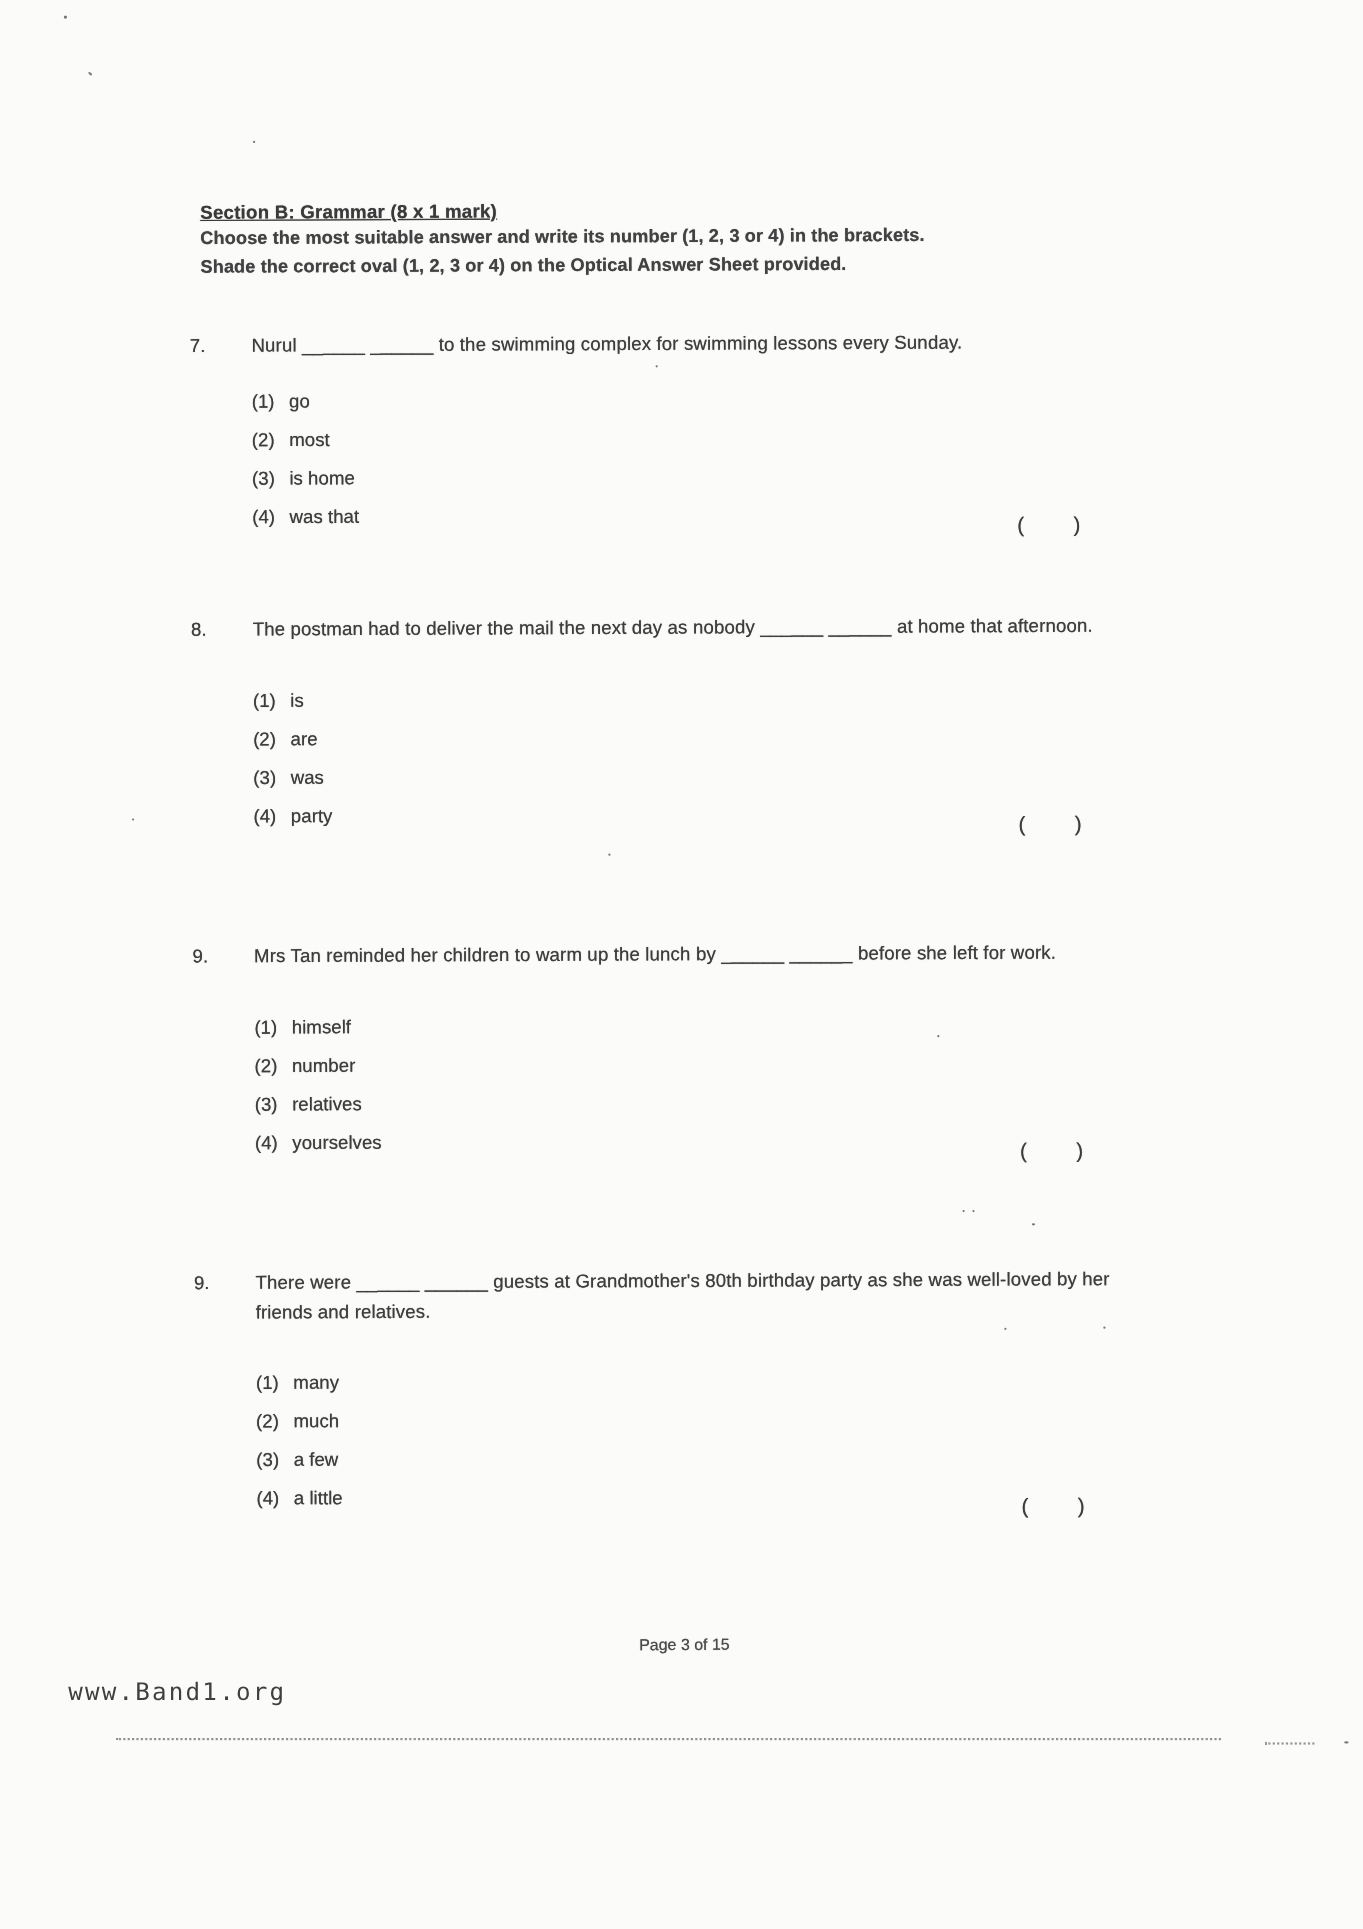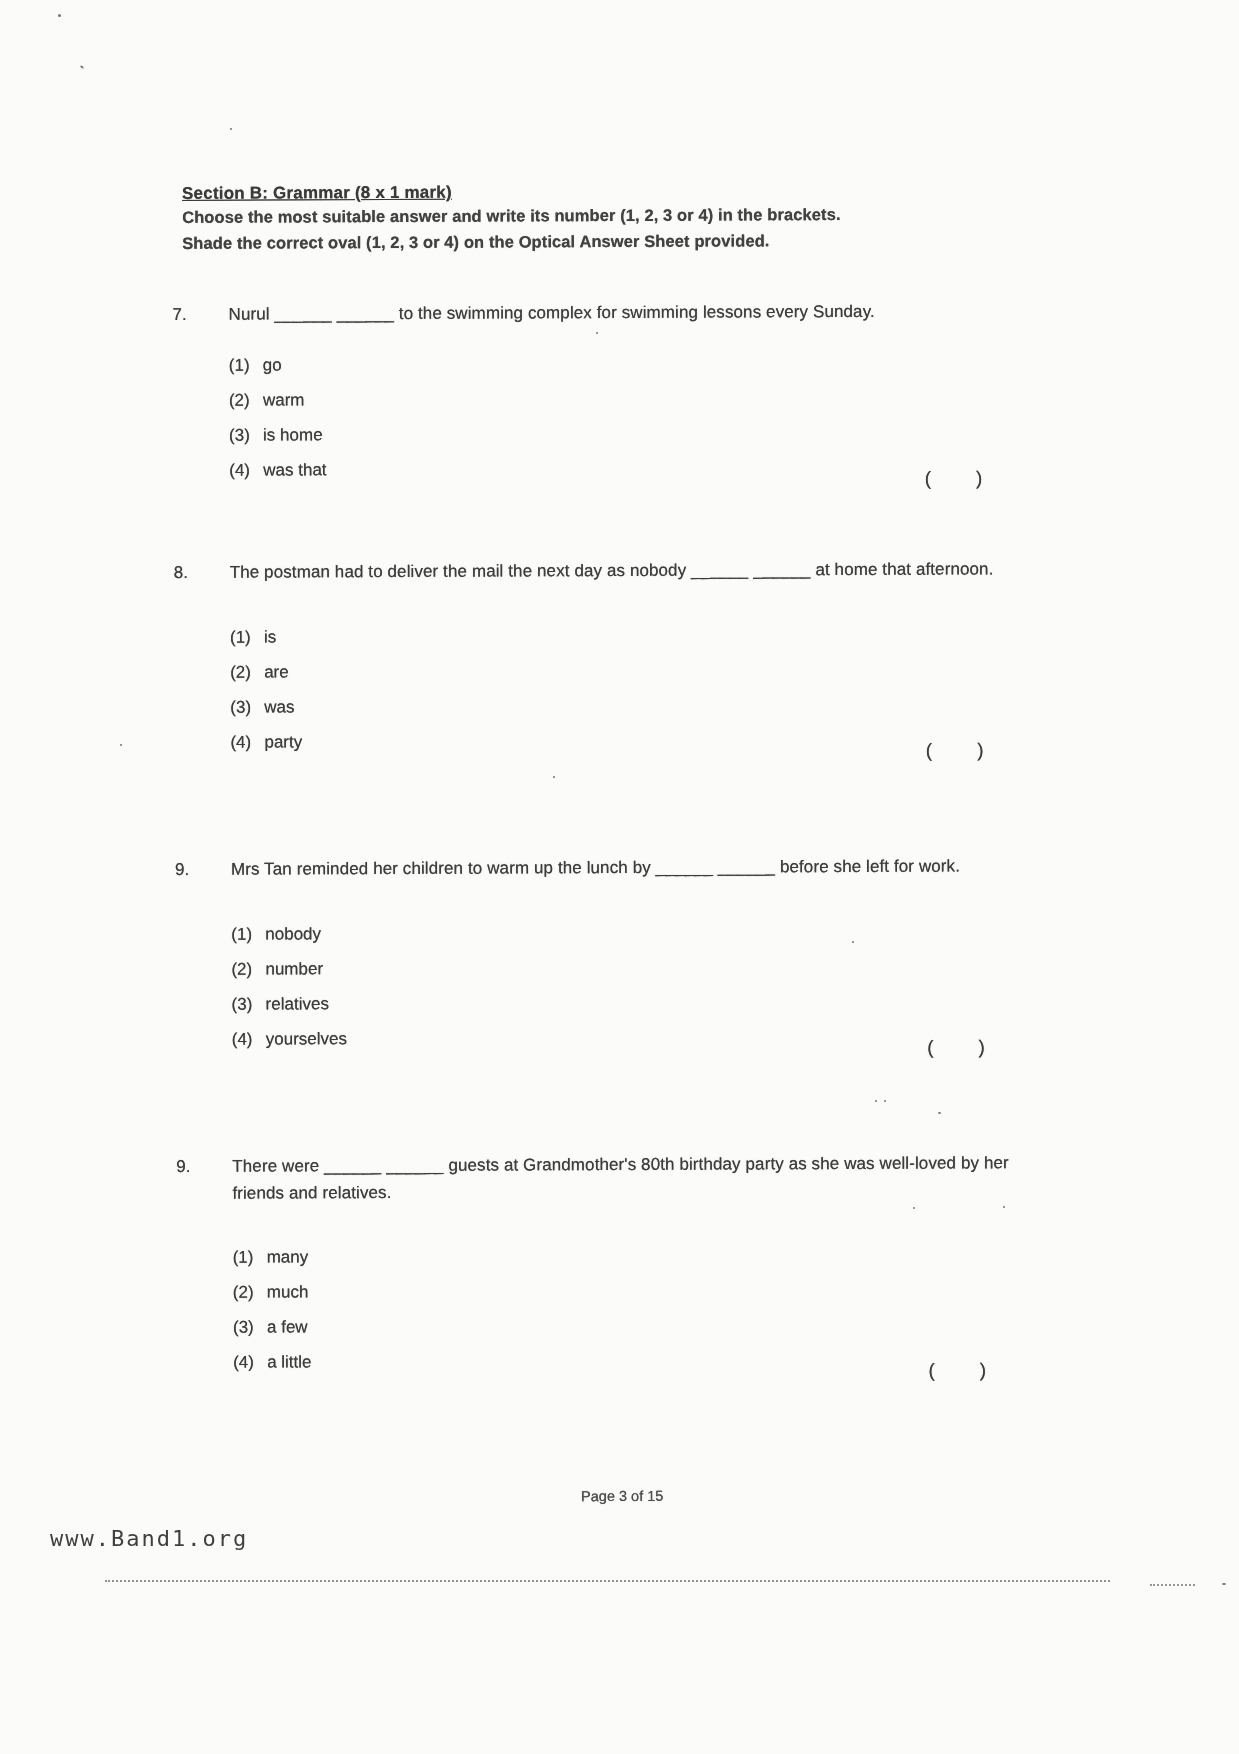--- a/index.html
+++ b/index.html
@@ -41,21 +41,21 @@
   .bracket {
     position:absolute; right:200px; bottom:2px;
     font-size:19px; color:#3d3d3d; letter-spacing:1px; white-space:pre;
   }
   
   .page-number {
     position:absolute; left:0; right:0; top:1488px;
     text-align:center; font-size:14.5px; color:#4c4c4c;
   }
   .watermark {
-    position:absolute; left:50px; top:1526px;
+    position:absolute; left:62px; top:1526px;
     font-family:"DejaVu Sans Mono", monospace;
     font-size:22px; color:#3f3f3f; letter-spacing:2px;
   }
   
   .artifact-line {
     position:absolute; left:105px; top:1580px; width:1005px; height:0;
     border-top:2px dotted #6e6e6e; opacity:.75;
   }
   .artifact-line-short {
     position:absolute; left:1150px; top:1584px; width:45px; height:0;
@@ -81,21 +81,21 @@
       <span class="q-num">7.</span>
       <span class="q-text">Nurul ______ ______ to the swimming complex for swimming lessons every Sunday.</span>
     </div>
     <div class="options">
       <div class="option">
         <span class="opt-n">(1)</span>
         <span class="opt-t">go</span>
       </div>
       <div class="option">
         <span class="opt-n">(2)</span>
-        <span class="opt-t">warm</span>
+        <span class="opt-t">most</span>
       </div>
       <div class="option">
         <span class="opt-n">(3)</span>
         <span class="opt-t">is home</span>
       </div>
       <div class="option">
         <span class="opt-n">(4)</span>
         <span class="opt-t">was that</span>
       </div>
     </div>
@@ -129,21 +129,21 @@
   </div>
 
   <div class="question q-two" style="top:855px;">
     <div class="q-row">
       <span class="q-num">9.</span>
       <span class="q-text">Mrs Tan reminded her children to warm up the lunch by ______ ______ before she left for work.</span>
     </div>
     <div class="options">
       <div class="option">
         <span class="opt-n">(1)</span>
-        <span class="opt-t">nobody</span>
+        <span class="opt-t">himself</span>
       </div>
       <div class="option">
         <span class="opt-n">(2)</span>
         <span class="opt-t">number</span>
       </div>
       <div class="option">
         <span class="opt-n">(3)</span>
         <span class="opt-t">relatives</span>
       </div>
       <div class="option">

